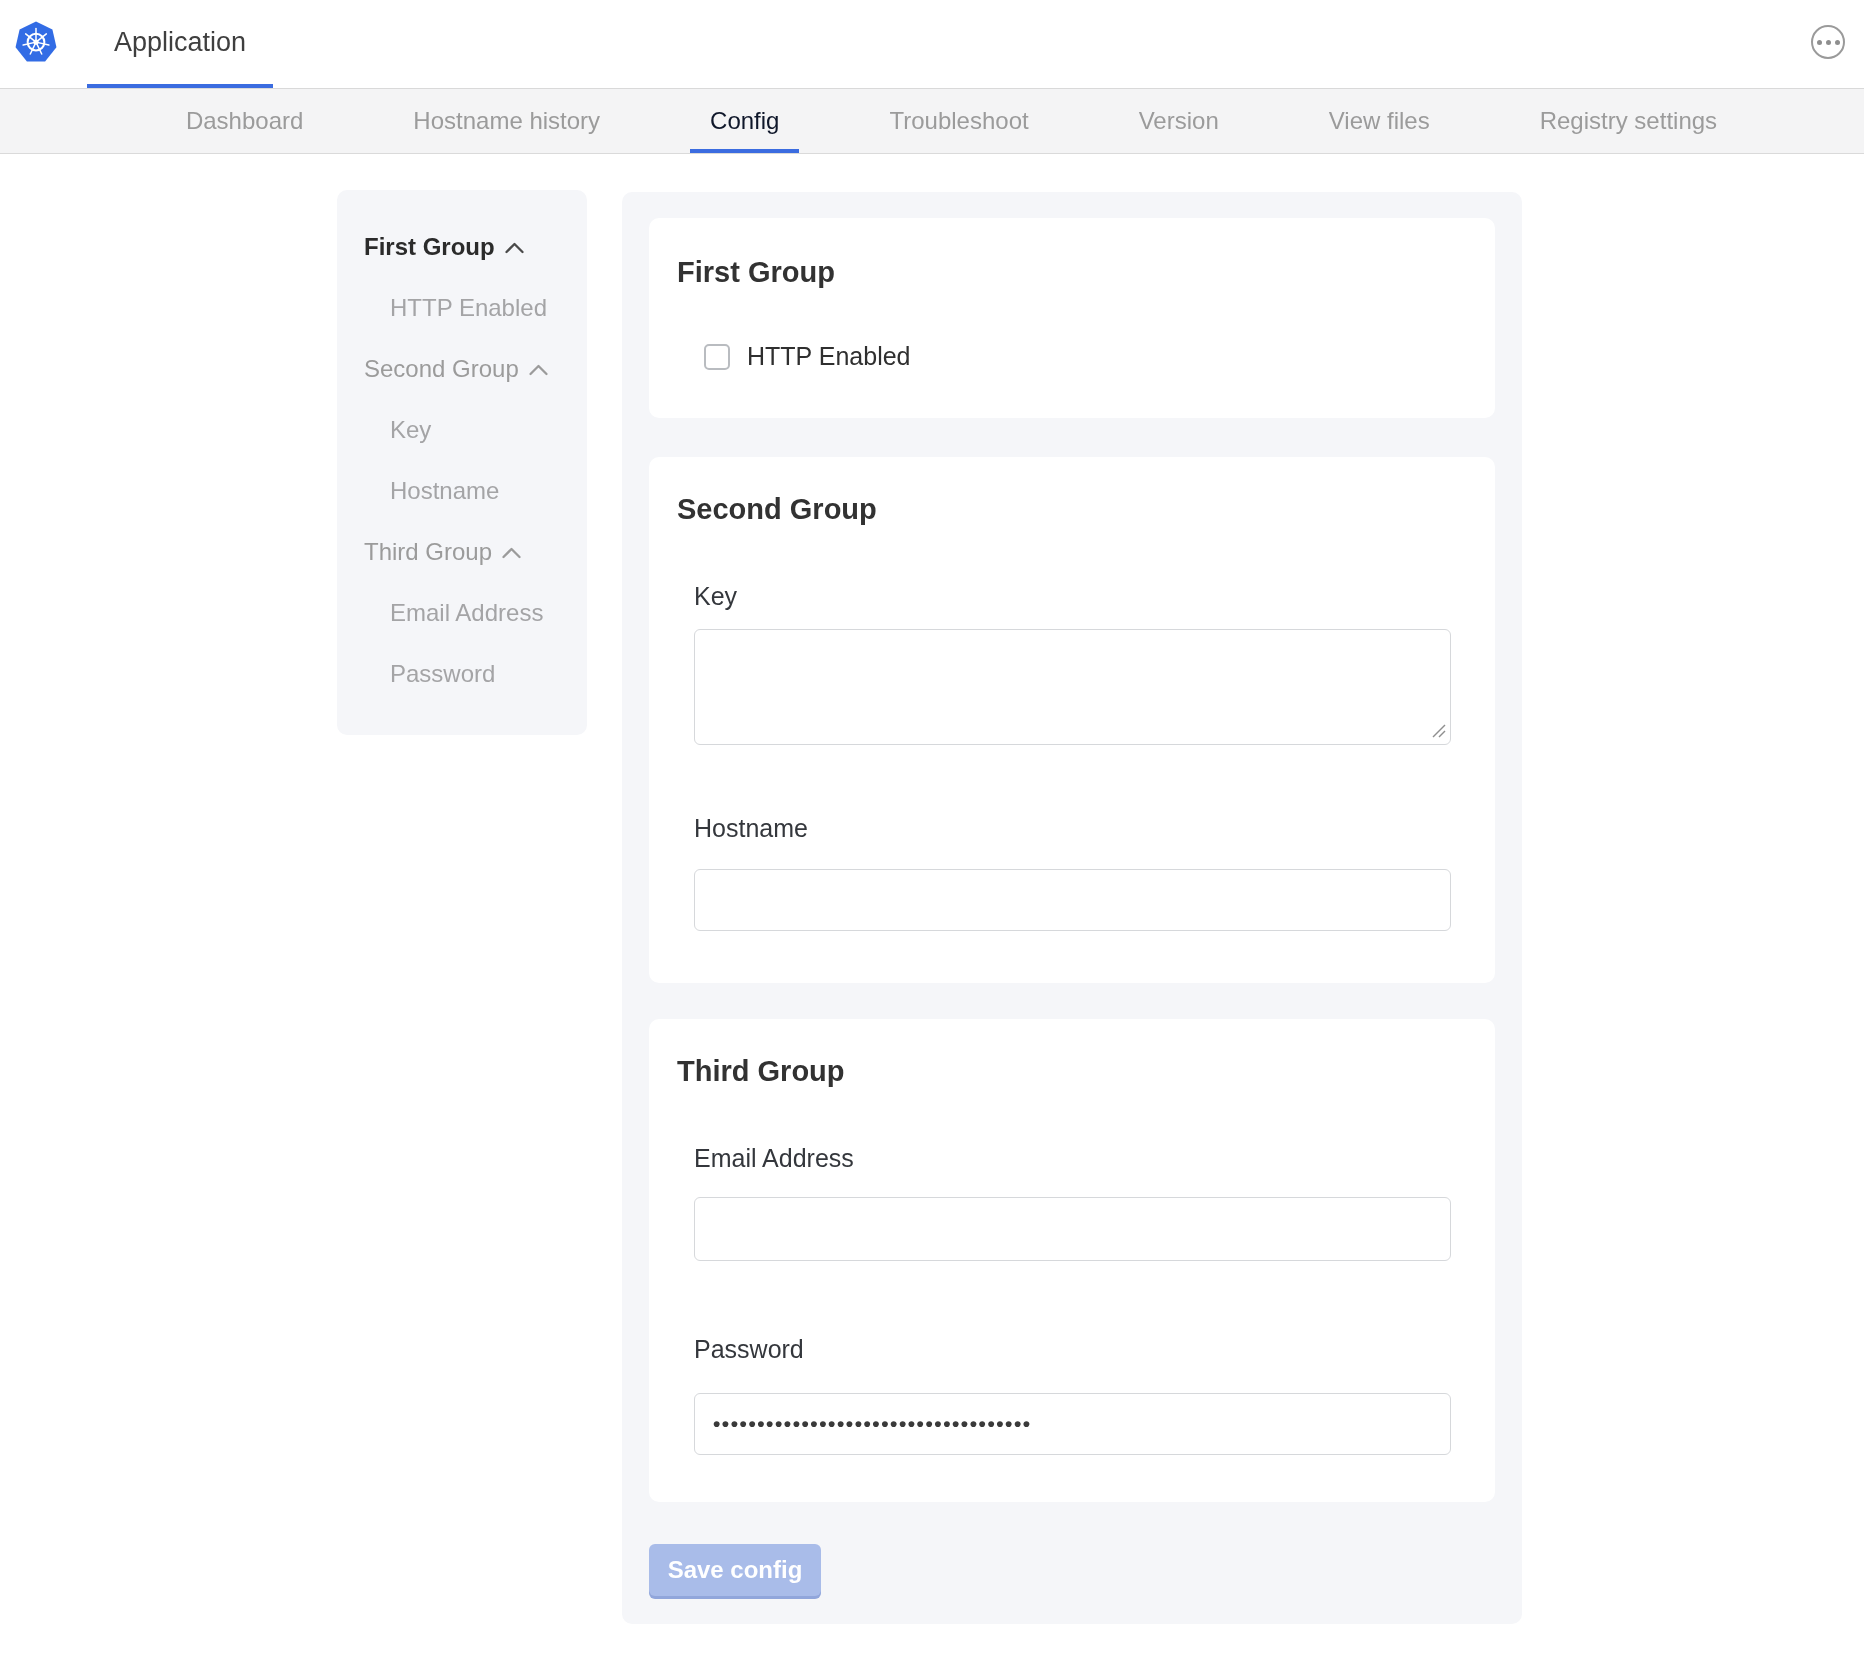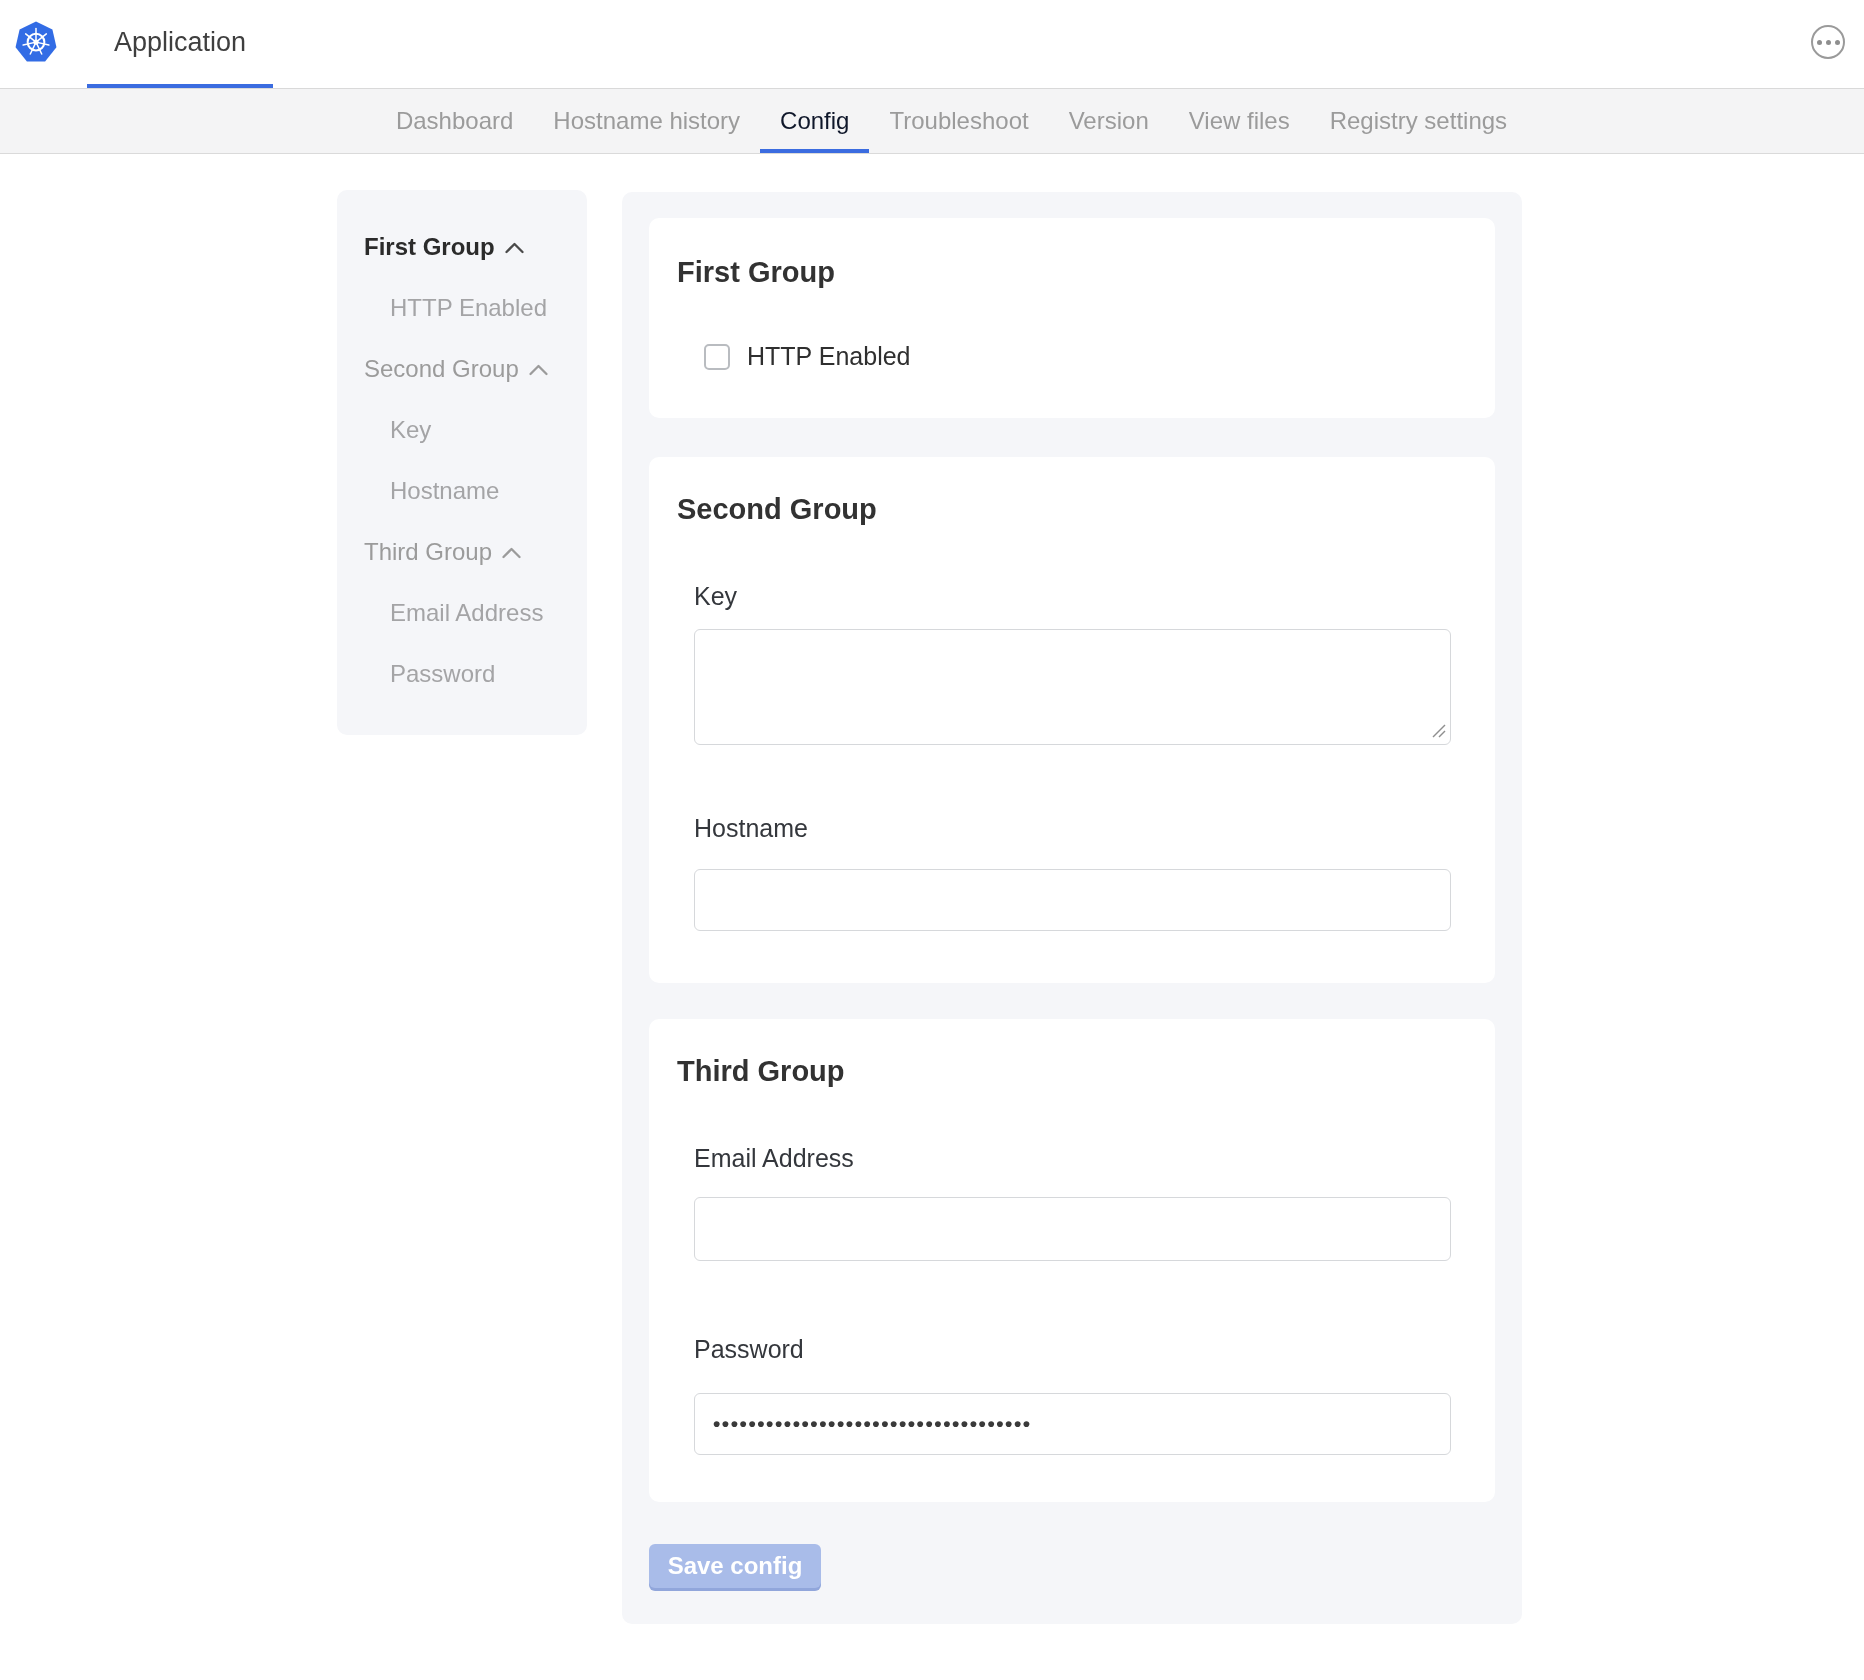--- a/index.html
+++ b/index.html
@@ -18,21 +18,21 @@
   }
   .more-btn{
     position:absolute;right:19px;top:25px;width:34px;height:34px;box-sizing:border-box;
     border:2px solid #9a9a9a;border-radius:50%;display:flex;align-items:center;
     justify-content:center;gap:4px;cursor:pointer;background:#fff;
   }
   .more-btn i{width:5px;height:5px;border-radius:50%;background:#8e8e8e;}
   
   .nav{
     height:64px;background:#f4f4f5;border-top:1px solid #d9d9d9;border-bottom:1px solid #dadada;
-    display:flex;justify-content:center;padding-left:39px;
+    display:flex;justify-content:center;gap:70px;padding-left:39px;
   }
   .nav-tab{
     display:flex;align-items:center;padding:0 20px;font-size:24px;color:#9b9b9b;
     border-top:4px solid transparent;border-bottom:4px solid transparent;cursor:pointer;box-sizing:border-box;
   }
   .nav-tab.active{color:#0f172a;border-bottom-color:#3b6ce0;}
   
   .sidebar{
     position:absolute;left:337px;top:190px;width:250px;height:545px;box-sizing:border-box;
     background:#f5f6f9;border-radius:10px;padding:42px 0 0 27px;
@@ -68,21 +68,21 @@
     border:1px solid #d6d8db;border-radius:6px;font-family:inherit;font-size:24px;color:#3a3a3a;
     padding:12px 18px;outline:none;
   }
   .text-input{height:62px;margin-top:26px;}
   .text-input.tall{height:64px;margin-top:24px;}
   .ta-wrap{position:relative;margin-top:18px;}
   .text-area{height:116px;resize:none;padding-top:14px;}
   .grip{position:absolute;right:5px;bottom:7px;pointer-events:none;}
   .password-input{font-size:21px;letter-spacing:1.5px;font-weight:bold;color:#3a3a3a;margin-top:29px;}
   .save-btn{
-    margin-top:42px;width:172px;height:44px;border:none;border-radius:6px;cursor:pointer;
+    margin-top:42px;width:172px;height:52px;border:none;border-radius:6px;cursor:pointer;
     background:#a9bce9;color:#ffffff;font-family:inherit;font-size:24px;font-weight:bold;
     box-shadow:0 3px 0 #91a6db;
   }
 </style>
 </head>
 <body>
 
 <div class="header">
   <svg class="logo" viewBox="0 0 100 104">
     <polygon points="50,3 87.3,21.2 96.5,61.5 70.7,93.8 29.3,93.8 3.5,61.5 12.7,21.2" fill="#326ce5"></polygon>

